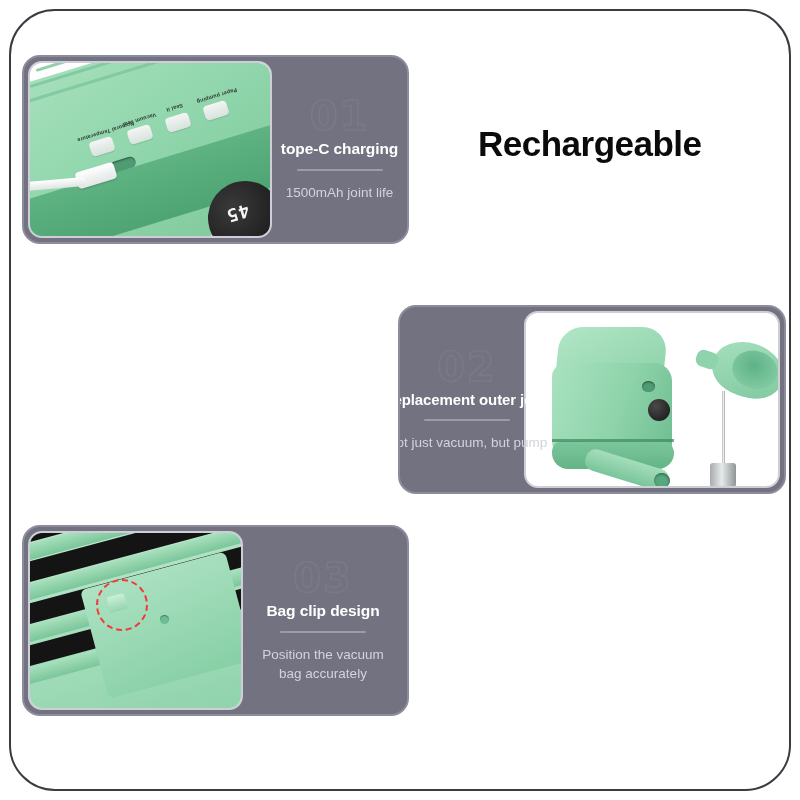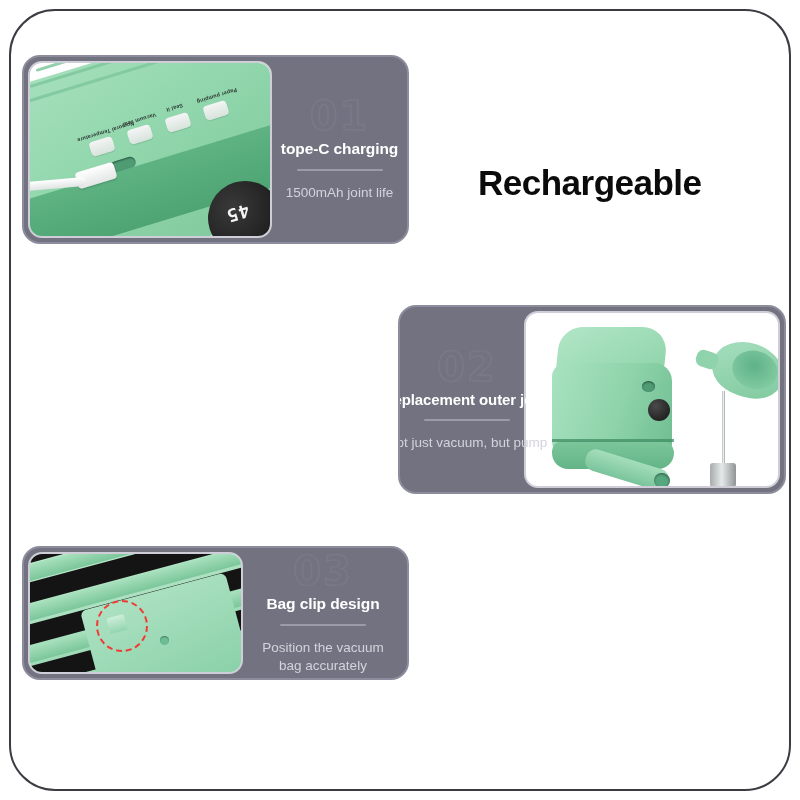--- a/index.html
+++ b/index.html
@@ -22,21 +22,21 @@
   .card{
     position:absolute;
     background:#737281;
     border:2px solid #8d8c9c;
     border-radius:18px;
     box-sizing:border-box;
     overflow:hidden;
   }
   .card-1{left:22px;top:55px;width:387px;height:189px;}
   .card-2{left:398px;top:305px;width:388px;height:189px;}
-  .card-3{left:22px;top:546px;width:387px;height:134px;}
+  .card-3{left:22px;top:525px;width:387px;height:191px;}
 
   
   .card-img{
     position:absolute;top:4px;bottom:4px;
     background:#ffffff;
     border:2px solid #cfced8;
     border-radius:14px;
     box-sizing:border-box;
     overflow:hidden;
   }
@@ -77,21 +77,20 @@
   .card-2 .c-sub{white-space:nowrap;}
 
   
   .headline{
     position:absolute;
     color:#0b0b0b;
     font-weight:700;
     font-size:35px;
     letter-spacing:-0.5px;
     white-space:nowrap;
-    margin-top:39px;
   }
   .h-1{left:478px;top:124px;}
   .h-2{left:22px;top:364px;}
   .h-3{left:477px;top:607px;}
 
   
   .ill{position:absolute;inset:0;}
 
   
   .s1-body{

